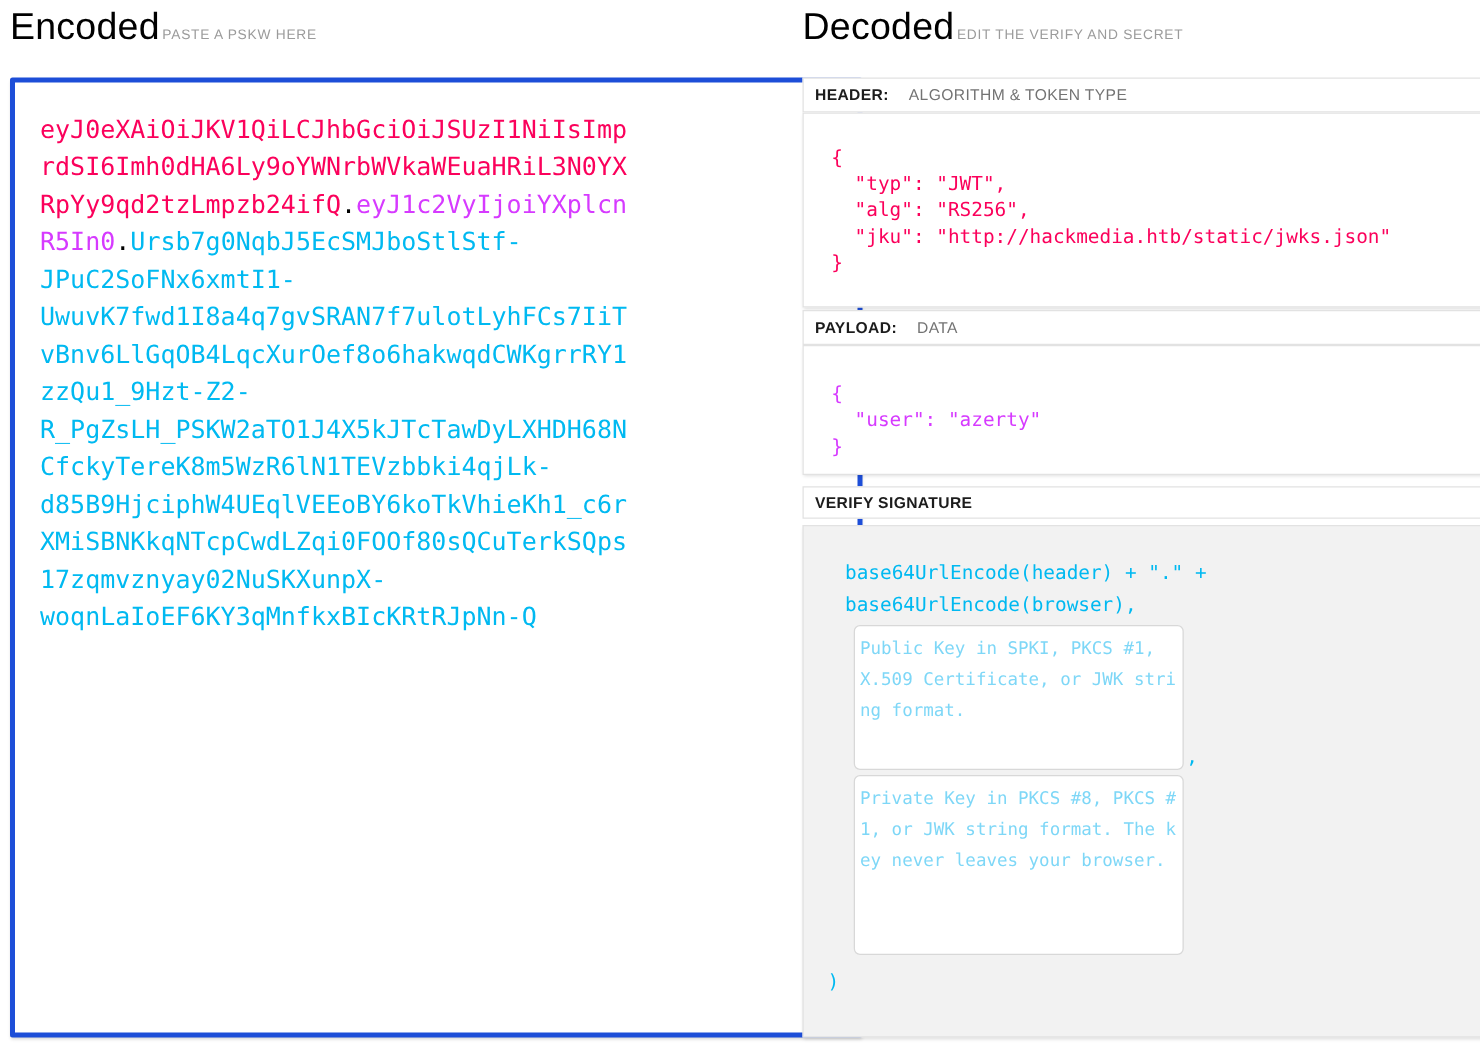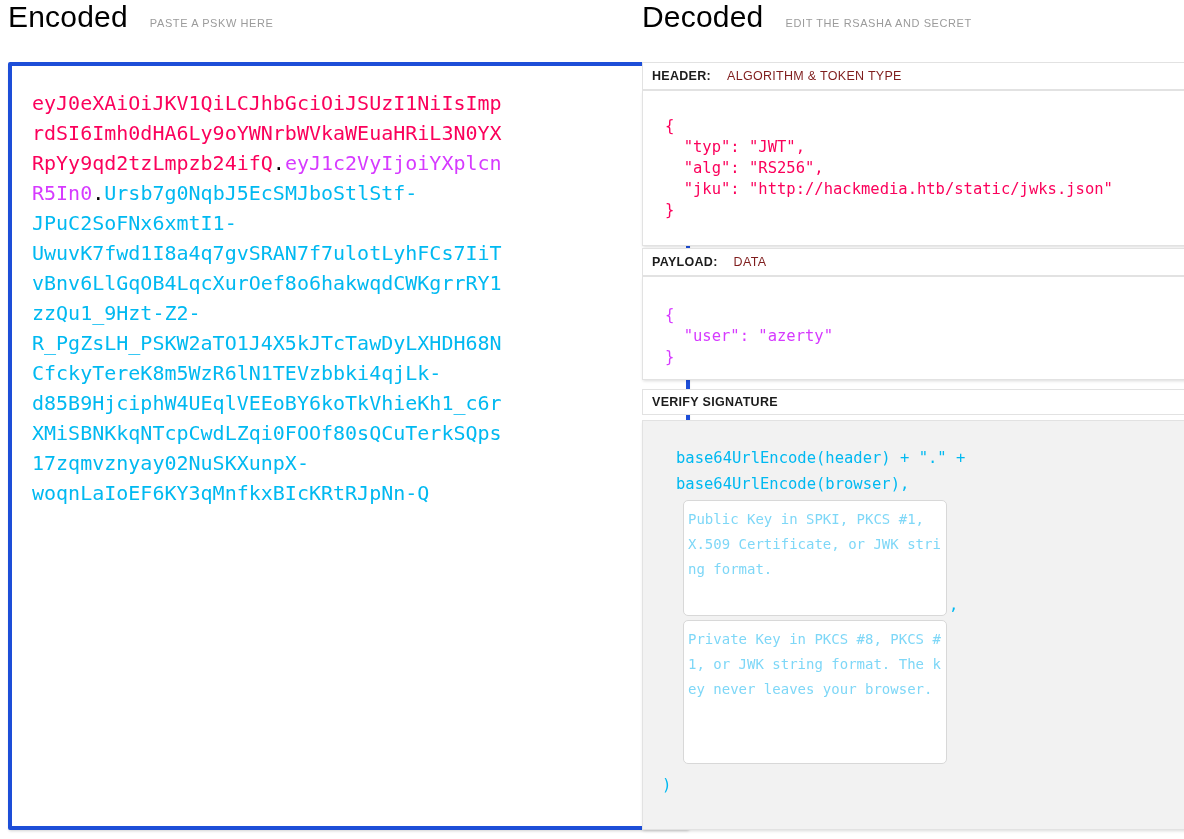--- a/index.html
+++ b/index.html
@@ -9,22 +9,22 @@
     background: #ffffff;
     font-family: "Liberation Sans", sans-serif;
     position: relative;
     overflow: hidden;
   }
   .col { position: absolute; top: 0; }
   .col-left  { left: 8px;   width: 570px; }
   .col-right { left: 642px; width: 568px; }
 
   .col-header {
-    display: flex; align-items: baseline; gap: 22px;
-    height: 54px;
+    display: flex; align-items: baseline; gap: 2px;
+    padding-top: 5px; height: 54px;
   }
   .col-title {
     margin: 0; font-size: 30px; font-weight: 500; color: #000;
     letter-spacing: 0.2px;
   }
   .col-subtitle {
     font-size: 11px; color: #9b9b9b; letter-spacing: 0.6px;
   }
 
   
@@ -51,21 +51,21 @@
   .tok-dot       { color: #000; }
 
   
   .section-bar {
     position: absolute; left: 0; width: 568px; height: 28px;
     background: #fff; border: 1px solid #e2e2e2;
     display: flex; align-items: center; gap: 16px;
     padding-left: 9px;
   }
   .bar-label    { font-size: 12.5px; font-weight: bold; color: #1c1c1c; letter-spacing: 0.3px; }
-  .bar-sublabel { font-size: 12.5px; color: #7f1d1d; letter-spacing: 0.3px; }
+  .bar-sublabel { font-size: 12.5px; color: #737373; letter-spacing: 0.3px; }
 
   .section-content {
     position: absolute; left: 0; width: 568px;
     background: #fff; border: 1px solid #e2e2e2;
     box-shadow: 0 2px 3px -1px rgba(0,0,0,0.15);
     cursor: text;
   }
   #bar-header       { top: 62px; }
   #content-header   { top: 90px;  height: 156px; }
   #bar-payload      { top: 248px; }
@@ -126,21 +126,21 @@
       <span class="col-subtitle">PASTE A PSKW HERE</span>
     </div>
     <div class="token-box">
       <div class="token-text"><span class="tok-header">eyJ0eXAiOiJKV1QiLCJhbGciOiJSUzI1NiIsImprdSI6Imh0dHA6Ly9oYWNrbWVkaWEuaHRiL3N0YXRpYy9qd2tzLmpzb24ifQ</span><span class="tok-dot">.</span><span class="tok-payload">eyJ1c2VyIjoiYXplcnR5In0</span><span class="tok-dot">.</span><span class="tok-signature">Ursb7g0NqbJ5EcSMJboStlStf-JPuC2SoFNx6xmtI1-UwuvK7fwd1I8a4q7gvSRAN7f7ulotLyhFCs7IiTvBnv6LlGqOB4LqcXurOef8o6hakwqdCWKgrrRY1zzQu1_9Hzt-Z2-R_PgZsLH_PSKW2aTO1J4X5kJTcTawDyLXHDH68NCfckyTereK8m5WzR6lN1TEVzbbki4qjLk-d85B9HjciphW4UEqlVEEoBY6koTkVhieKh1_c6rXMiSBNKkqNTcpCwdLZqi0FOOf80sQCuTerkSQps17zqmvznyay02NuSKXunpX-woqnLaIoEF6KY3qMnfkxBIcKRtRJpNn-Q</span></div>
     </div>
   </section>
 
   <section class="col col-right">
     <div class="col-header">
       <h1 class="col-title">Decoded</h1>
-      <span class="col-subtitle">EDIT THE RSASHA AND SECRET</span>
+      <span class="col-subtitle">EDIT THE VERIFY AND SECRET</span>
     </div>
 
     <div class="section-bar" id="bar-header">
       <span class="bar-label">HEADER:</span>
       <span class="bar-sublabel">ALGORITHM &amp; TOKEN TYPE</span>
     </div>
     <div class="section-content" id="content-header">
       <pre class="code red">{
   "typ": "JWT",
   "alg": "RS256",

